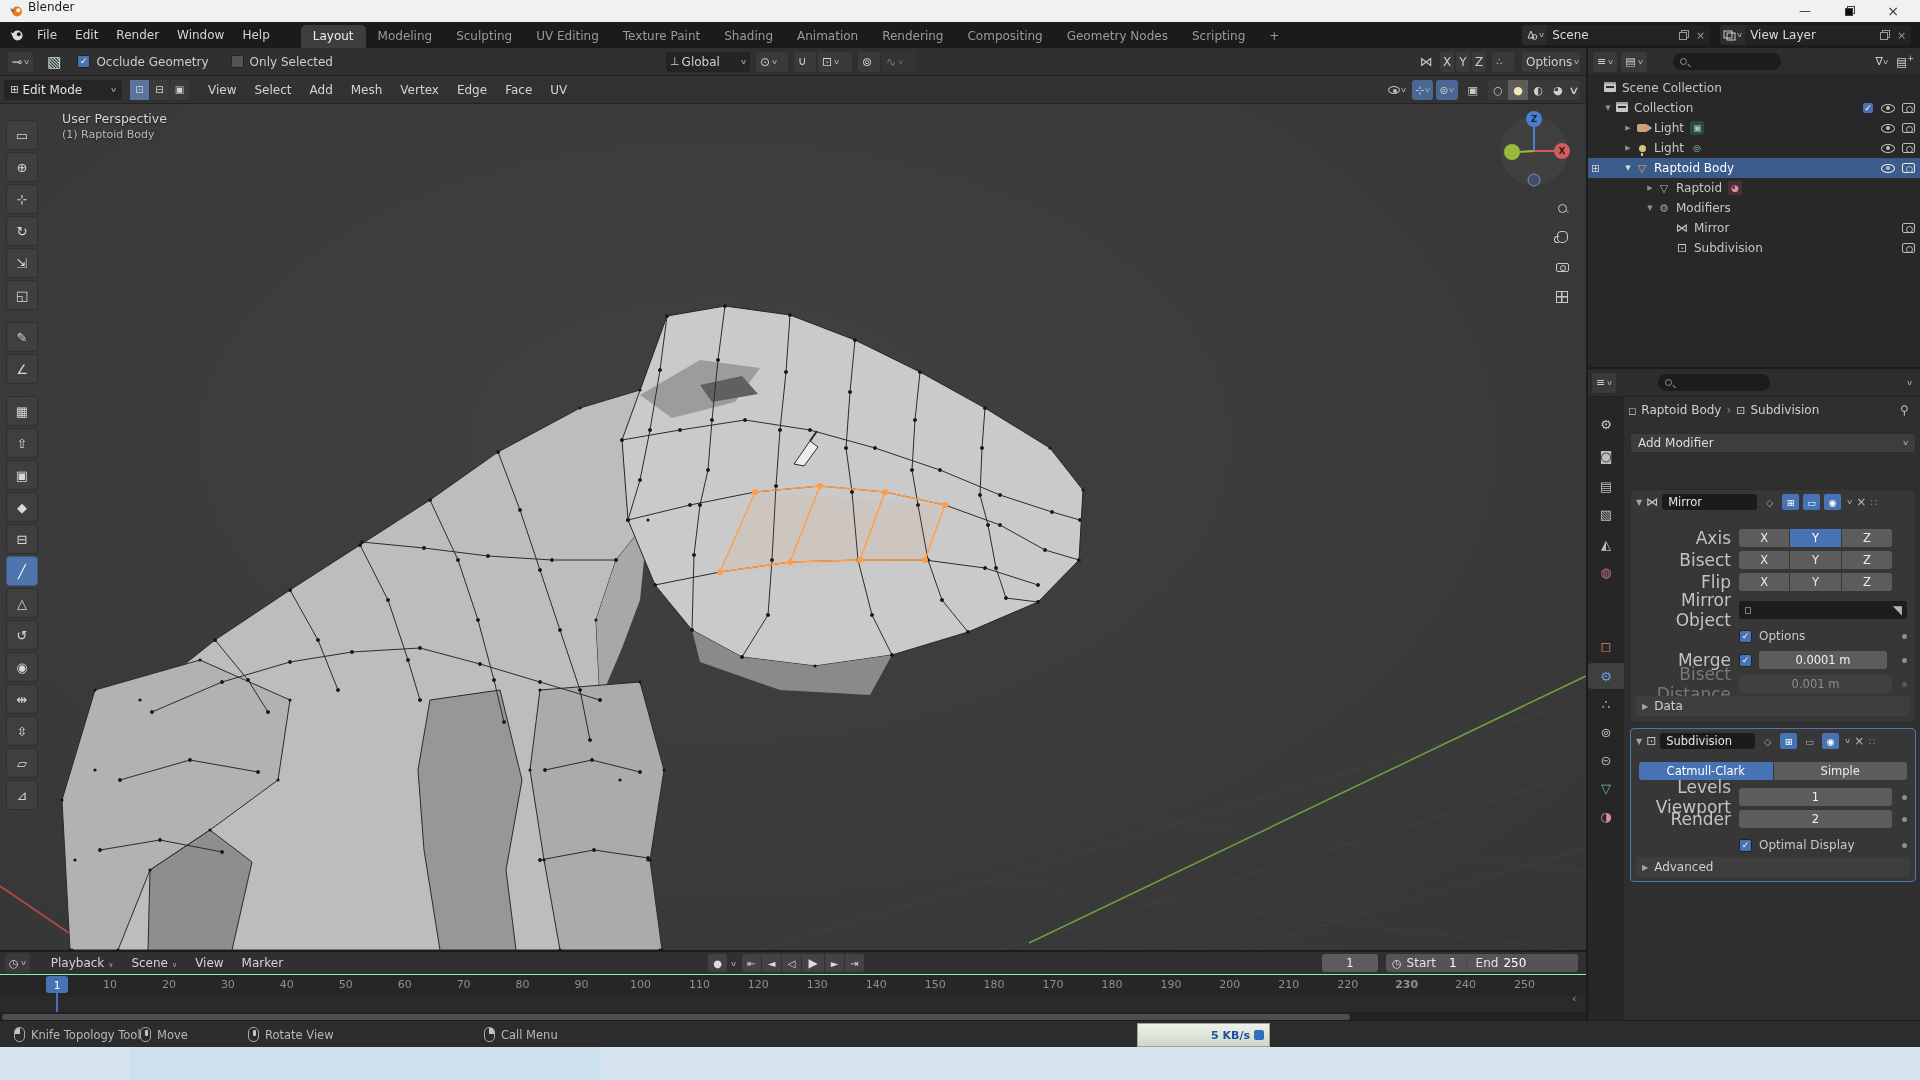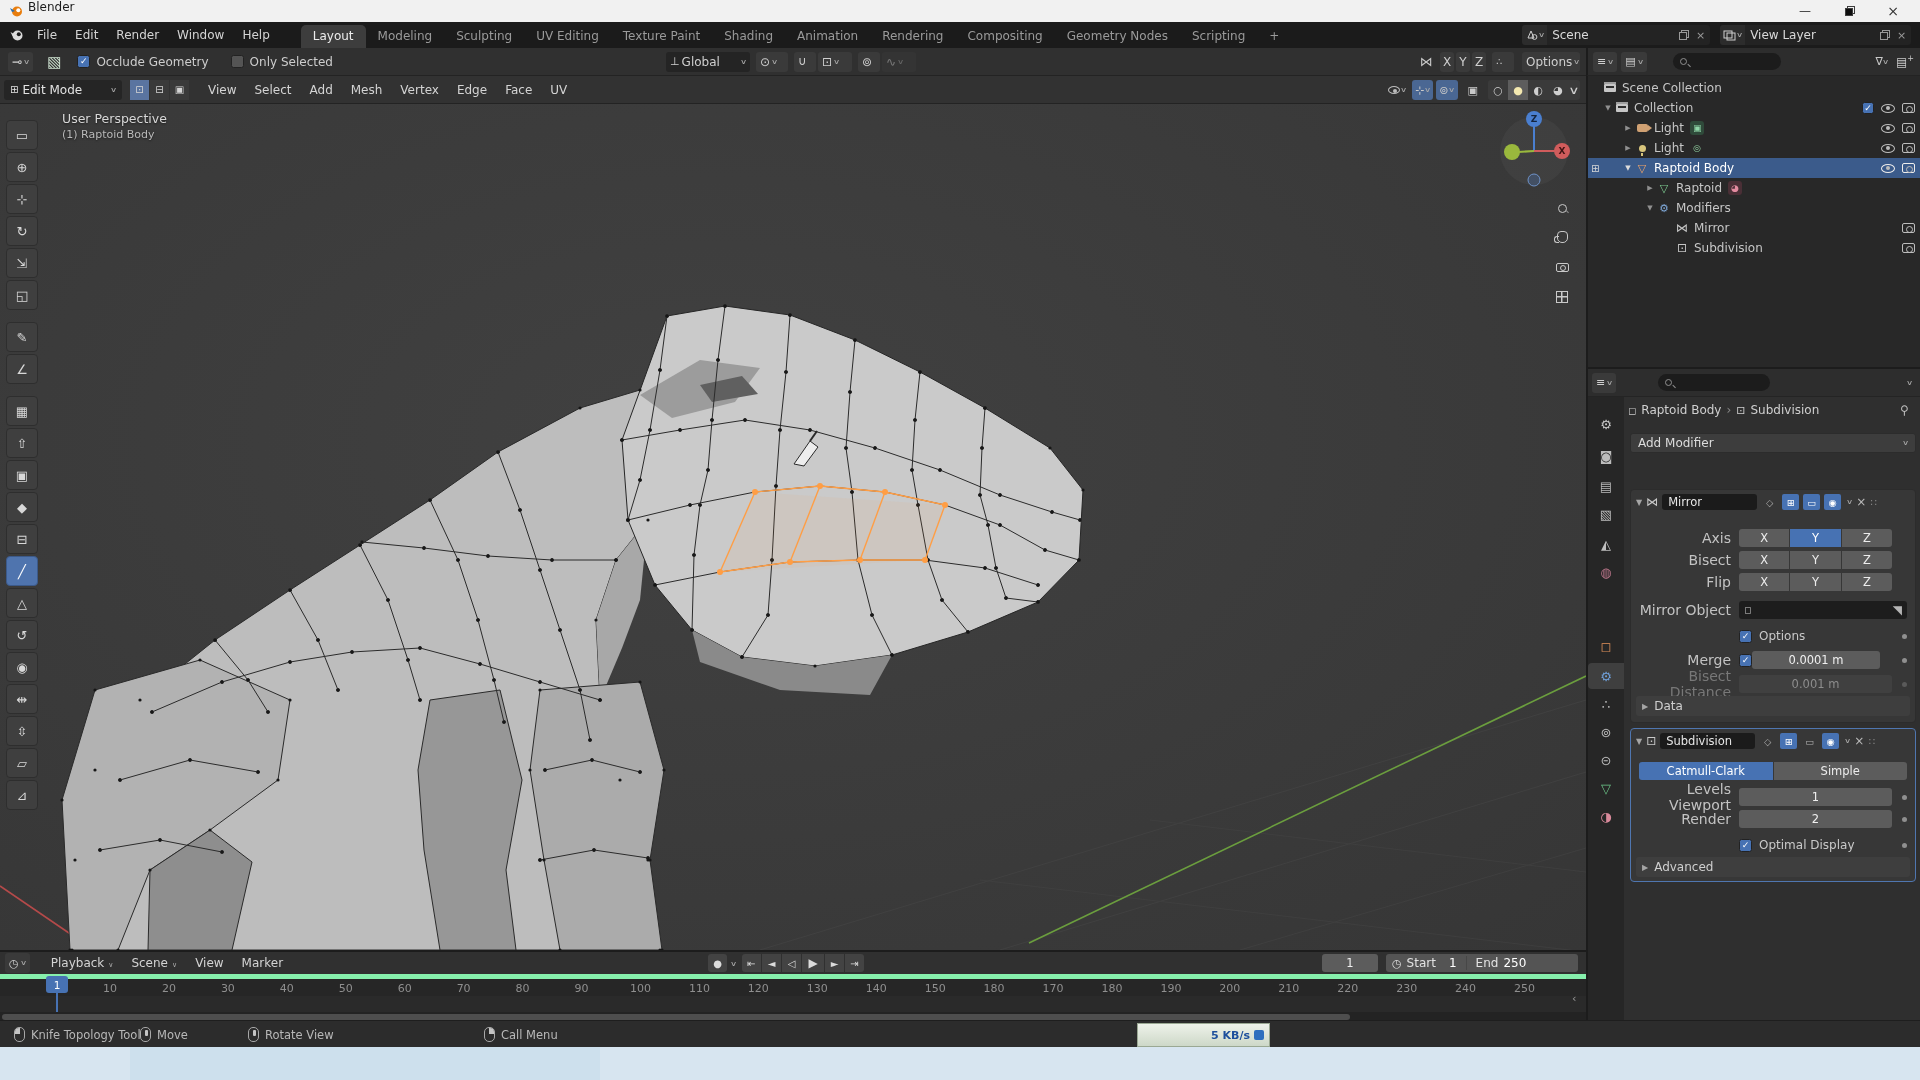--- a/index.html
+++ b/index.html
@@ -90,38 +90,38 @@
   #props-content{position:absolute;left:36px;top:28px;width:298px;height:625px}
   .crumb{position:absolute;left:4px;top:6px;display:flex;align-items:center;gap:5px;color:#cfcfcf}
   .addmod{position:absolute;left:6px;top:36px;width:286px;height:20px;background:#3d3d3d;border:1px solid #2c2c2c;border-radius:3px;display:flex;align-items:center;padding:0 7px;color:#dcdcdc}
   .panel{position:absolute;left:6px;width:286px;background:#373737;border:1px solid #2c2c2c;border-radius:4px}
   .panel.activemod{border:1px solid #4f76b0}
   .phead{height:24px;display:flex;align-items:center;gap:4px;padding:0 5px}
   .pname{width:95px;height:16px;background:#1b1b1b;border-radius:3px;display:flex;align-items:center;padding:0 6px;font-size:11.5px;color:#e6e6e6}
   .ptog{width:17px;height:16px;border-radius:2px;display:flex;align-items:center;justify-content:center;font-size:9.5px;color:#b5b5b5}
   .ptog.on{background:#4772b3;color:#fff}
   .prow{display:flex;align-items:center;height:20px;padding:0 8px;position:relative}
-  .plabel{width:100px;text-align:right;padding-right:8px;color:#c3c3c3;flex:none;font-size:14px}
+  .plabel{width:100px;text-align:right;padding-right:8px;color:#c3c3c3;flex:none;font-size:17px}
   .plabel.dim{color:#787878}
   .seg{display:flex;width:153px;gap:1px}
   .seg span{flex:1;height:18px;background:#5c5c5c;display:flex;align-items:center;justify-content:center;color:#ececec;font-size:11.5px}
   .seg span:first-child{border-radius:3px 0 0 3px}
   .seg span:last-child{border-radius:0 3px 3px 0}
   .seg span.active{background:#4772b3;color:#fff}
   .vfield{height:18px;background:#5c5c5c;border-radius:3px;display:flex;align-items:center;justify-content:center;color:#f0f0f0;font-size:11.5px}
   .vfield.dim{background:#404040;color:#8d8d8d}
   .objfield{height:18px;background:#1d1d1d;border-radius:3px;display:flex;align-items:center;padding:0 5px;color:#9a9a9a;flex:1}
   .kdot{width:5px;height:5px;border-radius:50%;background:#8f8f8f;margin-left:auto;flex:none}
   .kdot.dim{background:#5a5a5a}
   .subhead{position:absolute;left:5px;width:274px;height:20px;background:#3e3e3e;border-radius:3px;display:flex;align-items:center;gap:6px;padding:0 6px;color:#cfcfcf}
   .caret{font-size:8px;color:#a5a5a5}
   
   #timeline{position:absolute;left:0;top:950px;width:1586px;height:70px;background:#303030;border-top:2px solid #1c1c1c;z-index:15}
   #tl-header{position:absolute;left:0;top:0;width:1586px;height:22px;display:flex;align-items:center}
-  #ruler{position:absolute;left:0;top:22px;width:1586px;height:22px;background:#262626;border-top:5px solid #86efac}
+  #ruler{position:absolute;left:0;top:22px;width:1586px;height:22px;background:#262626;border-top:1px solid #86efac}
   .frame-label{position:absolute;top:3px;width:30px;text-align:center;font-size:11px;color:#8f8f8f}
   #tl-track{position:absolute;left:0;top:44px;width:1586px;height:16px;background:#2a2a2a}
   #tl-scroll{position:absolute;left:0;top:60px;width:1586px;height:10px;background:#232323}
   #tl-thumb{position:absolute;left:2px;top:2px;width:1348px;height:6px;background:#4e4e4e;border-radius:3px}
   #playhead-pill{position:absolute;left:46px;top:24px;width:22px;height:17px;background:#4772b3;border-radius:3px;color:#fff;font-size:10.5px;display:flex;align-items:center;justify-content:center;z-index:3}
   #playhead-line{position:absolute;left:56px;top:41px;width:2px;height:19px;background:#4772b3;z-index:2}
   .tl-btn{height:18px;min-width:19px;background:#434343;display:flex;align-items:center;justify-content:center;color:#dcdcdc;font-size:10px;padding:0 2px}
   
   #statusbar{position:absolute;left:0;top:1020px;width:1920px;height:27px;background:#2c2c2c;border-top:1px solid #1e1e1e;z-index:25;font-size:11.5px;color:#b8b8b8}
   .hint{position:absolute;top:0;height:27px;display:flex;align-items:center;gap:6px}
@@ -848,21 +848,21 @@
       </div>
       <div class="prow" style="top:32px">
         <span class="plabel"></span>
         <span class="cb on"></span>
         <span style="margin-left:7px">Options</span>
         <span class="kdot"></span>
       </div>
       <div class="prow" style="top:36px">
         <span class="plabel">Merge</span>
         <span class="cb on"></span>
-        <span class="vfield" style="width:128px;">0.0001 m</span>
+        <span class="vfield" style="width:128px;margin-left:7px">0.0001 m</span>
         <span class="kdot"></span>
       </div>
       <div class="prow" style="top:40px">
         <span class="plabel dim">Bisect Distance</span>
         <span class="vfield dim" style="width:153px">0.001 m</span>
         <span class="kdot dim"></span>
       </div>
       <div class="subhead" style="top:206px">
         <span class="caret">▶</span>
           <span>Data</span>
@@ -963,21 +963,21 @@
       <span class="frame-label" style="left: 802.28px;">130</span>
       <span class="frame-label" style="left: 861.22px;">140</span>
       <span class="frame-label" style="left: 920.16px;">150</span>
       <span class="frame-label" style="left: 979.1px;">180</span>
       <span class="frame-label" style="left: 1038.04px;">170</span>
       <span class="frame-label" style="left: 1096.98px;">180</span>
       <span class="frame-label" style="left: 1155.92px;">190</span>
       <span class="frame-label" style="left: 1214.86px;">200</span>
       <span class="frame-label" style="left: 1273.8px;">210</span>
       <span class="frame-label" style="left: 1332.74px;">220</span>
-      <span class="frame-label" style="left: 1391.68px;">230</span>
+      <span class="frame-label" style="left: 1391.68px; font-weight: bold;">230</span>
       <span class="frame-label" style="left: 1450.62px;">240</span>
       <span class="frame-label" style="left: 1509.56px;">250</span>
     </div>
   <div id="tl-track"></div>
   <div id="playhead-pill">1</div>
   <div id="playhead-line"></div>
   <span style="position:absolute;left:1572px;top:40px;color:#999;font-size:11px">‹</span>
   <div id="tl-scroll">
       <div id="tl-thumb"></div>
     </div>

